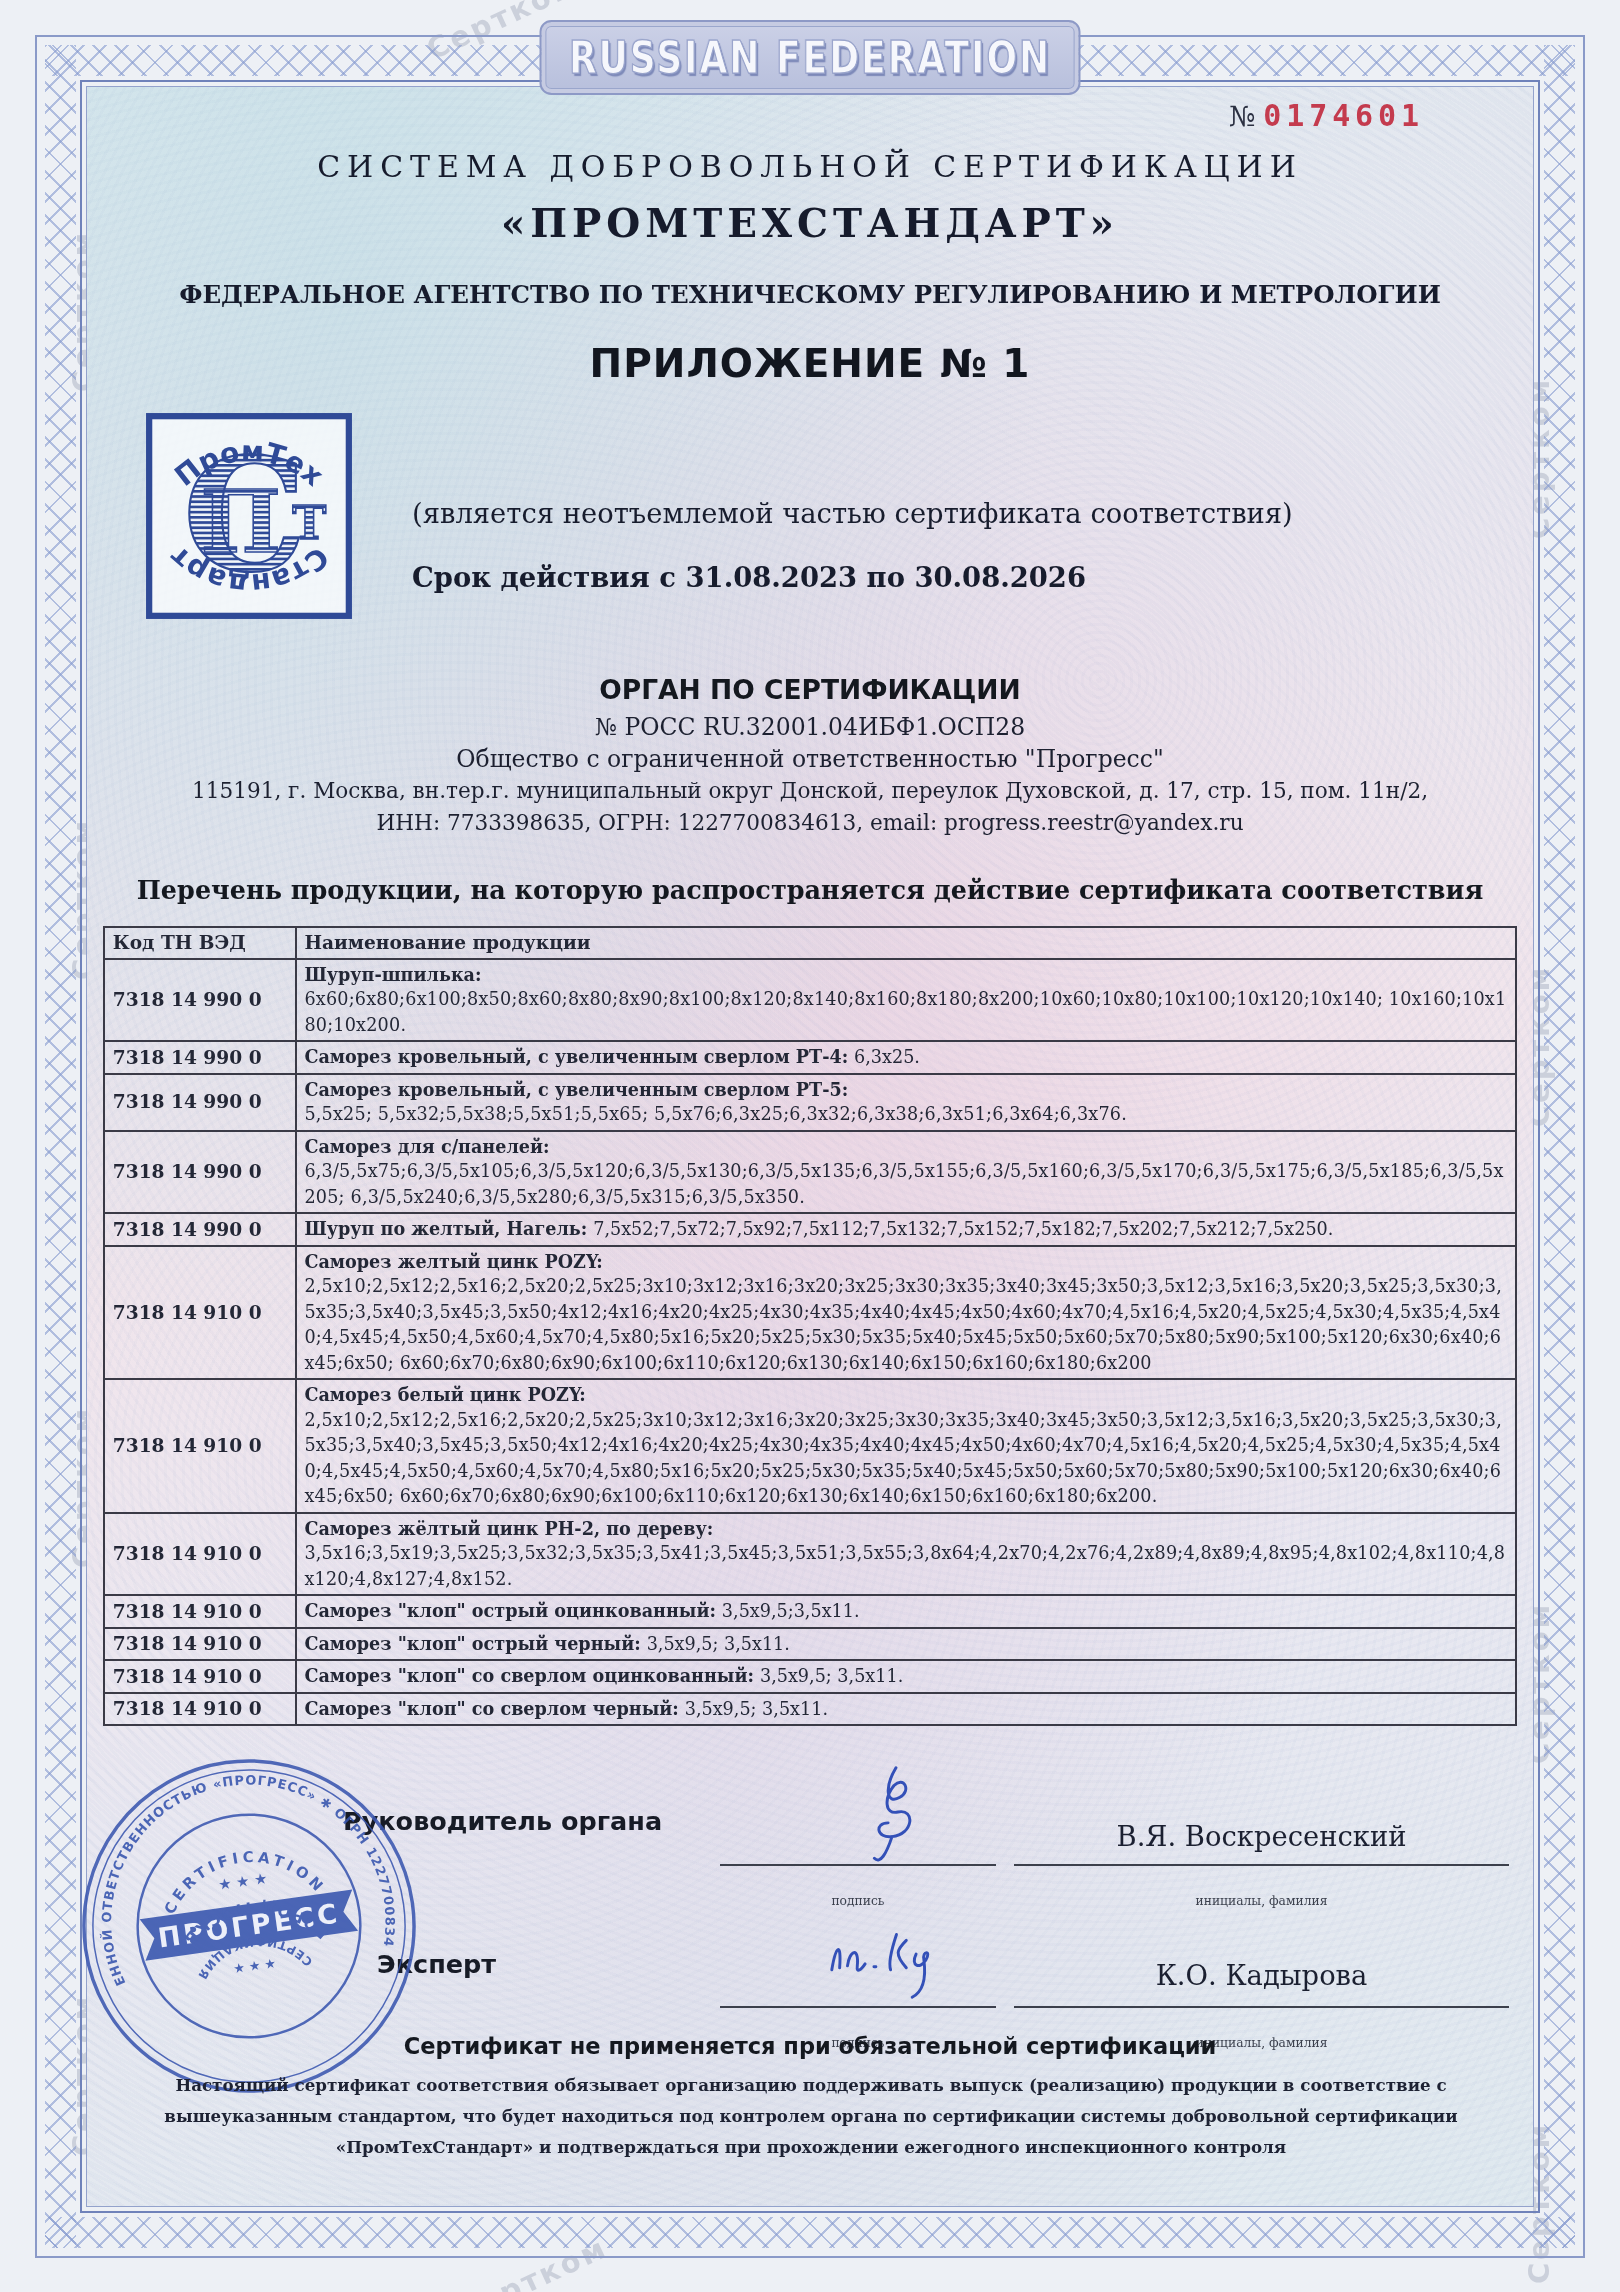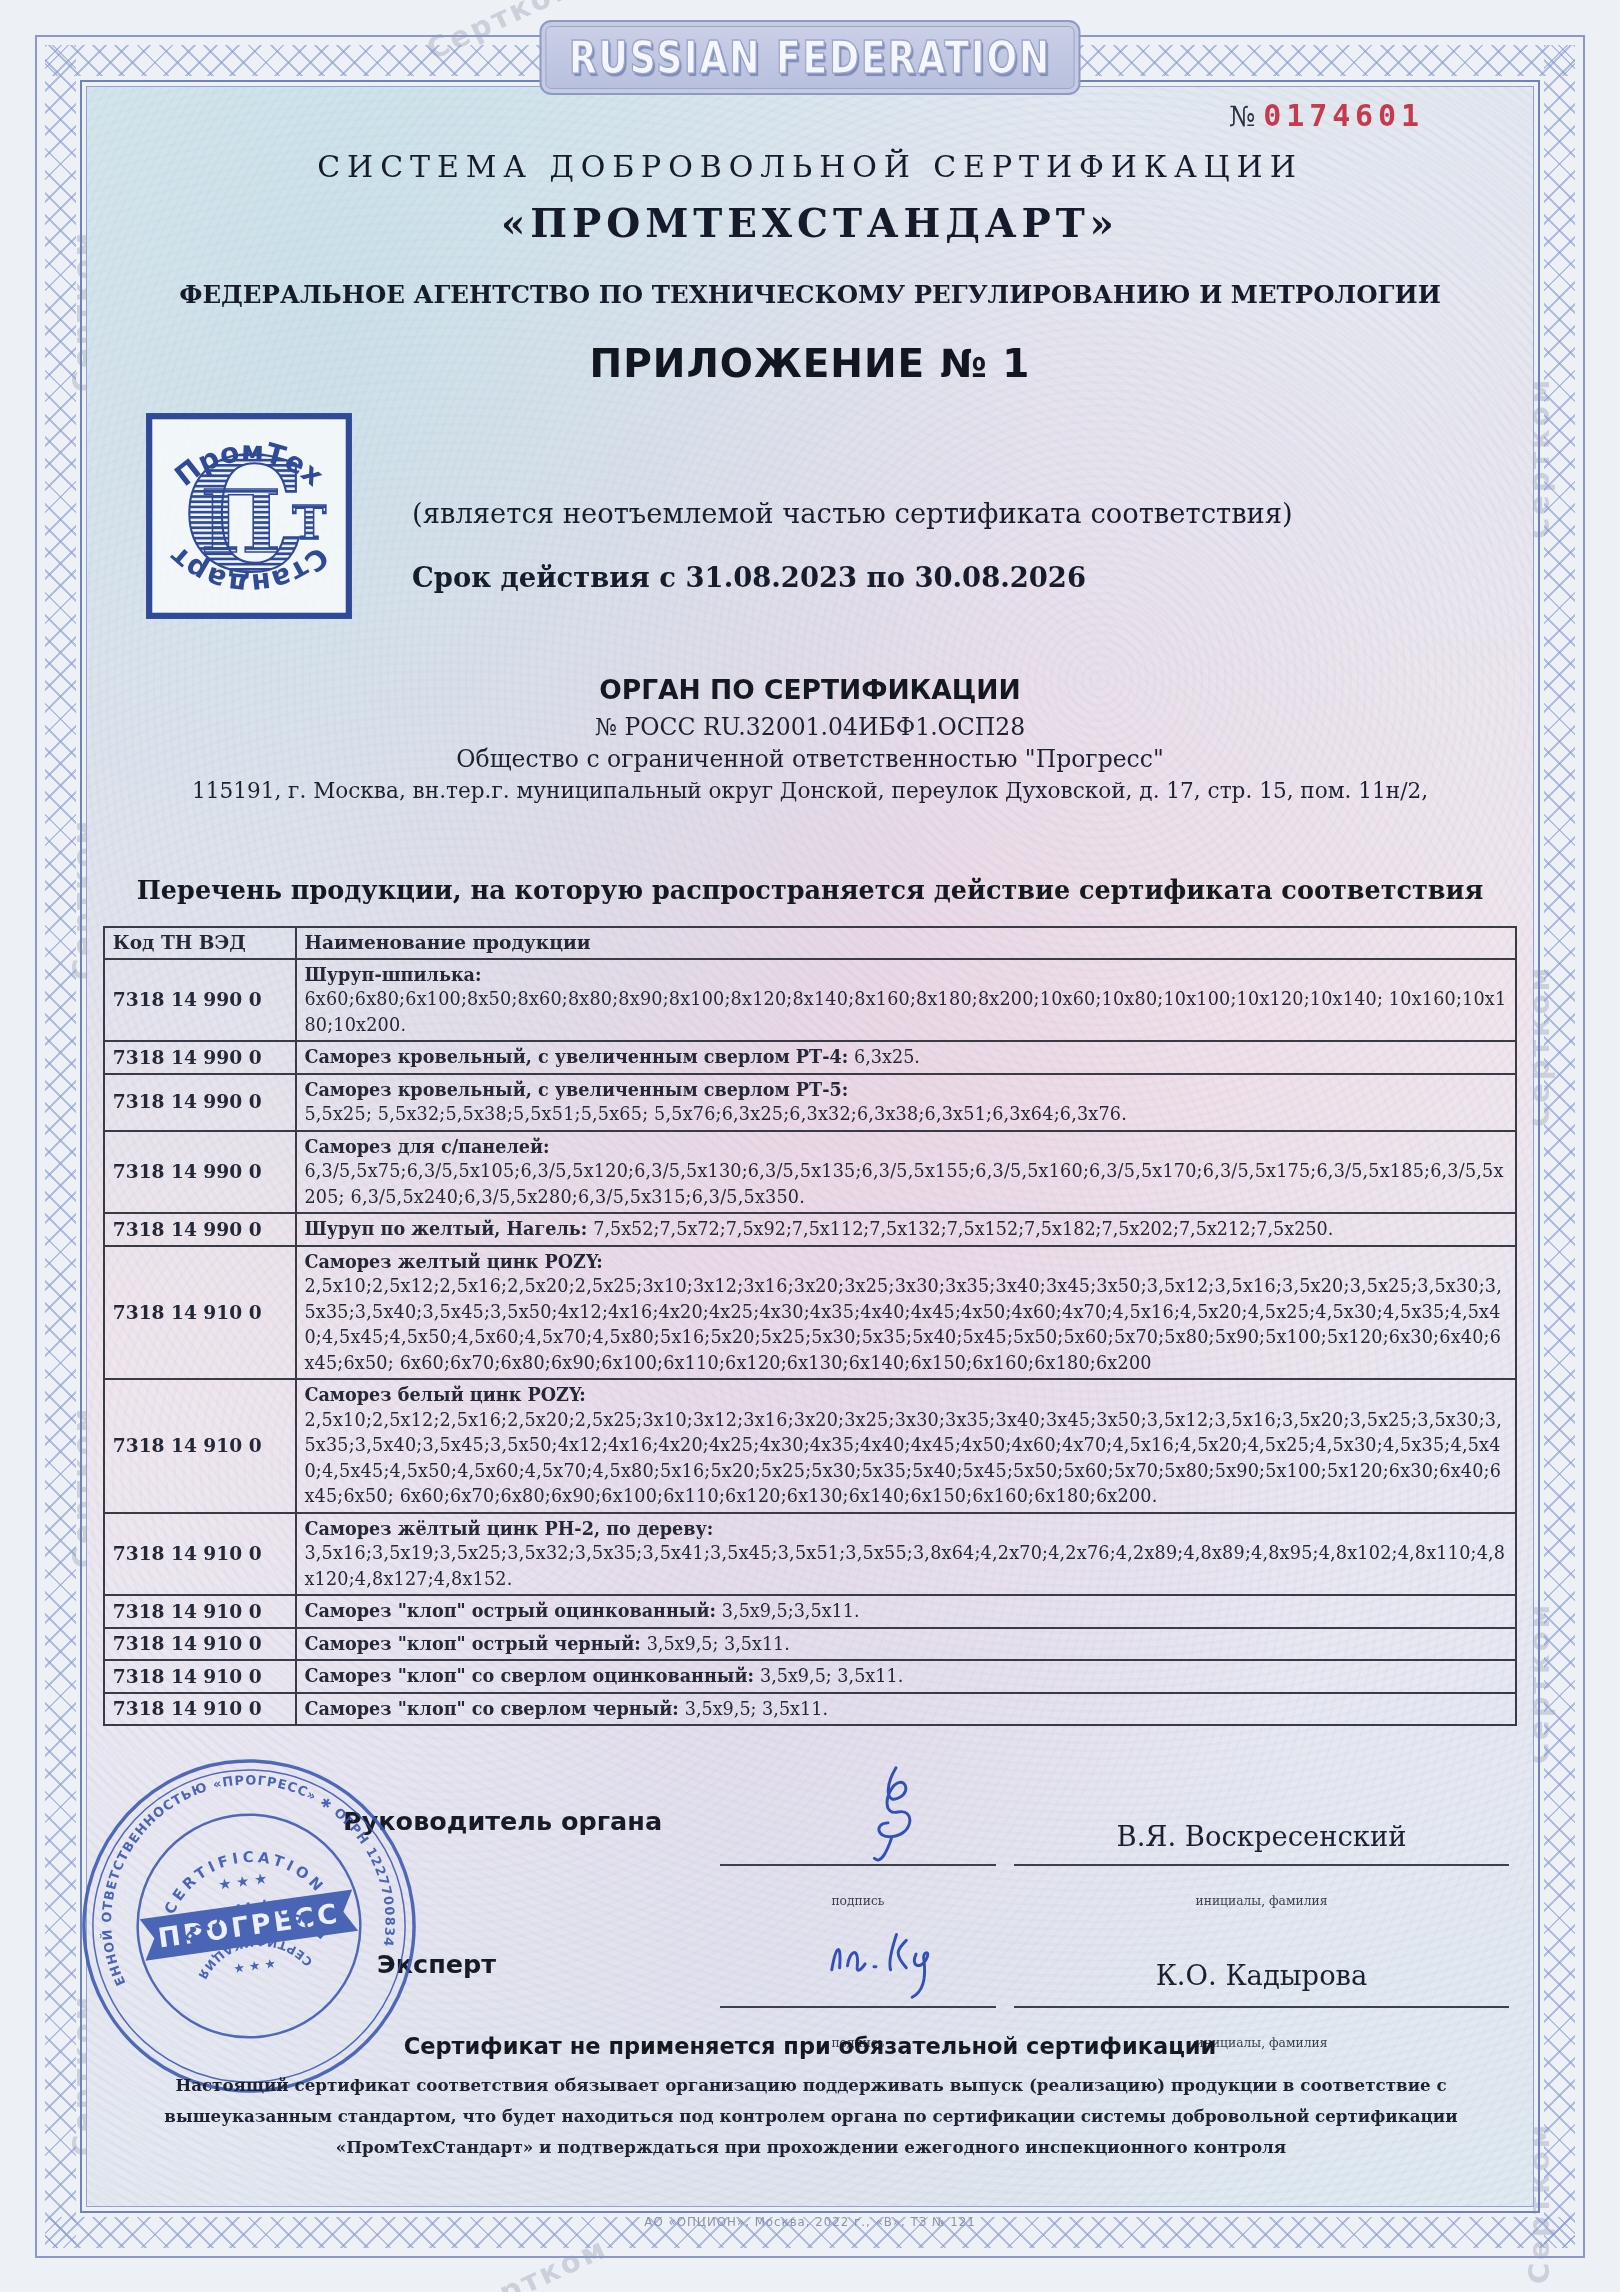--- a/index.html
+++ b/index.html
@@ -166,20 +166,21 @@
     </text>
   </svg>
 
   <div class="abs certblock cl2">(является неотъемлемой частью сертификата соответствия)</div>
   <div class="abs certblock cl3">Срок действия с 31.08.2023 по 30.08.2026</div>
 
   <div class="abs h-center org-title">ОРГАН ПО СЕРТИФИКАЦИИ</div>
   <div class="abs h-center org-no">№ РОСС RU.32001.04ИБФ1.ОСП28</div>
   <div class="abs h-center org-comp">Общество с ограниченной ответственностью "Прогресс"</div>
   <div class="abs h-center org-addr">115191, г. Москва, вн.тер.г. муниципальный округ Донской, переулок Духовской, д. 17, стр. 15, пом. 11н/2,</div>
+  <div class="abs h-center org-req">ИНН: 7733398635, ОГРН: 1227700834613, email: progress.reestr@yandex.ru</div>
 
   <div class="abs h-center plist-head">Перечень продукции, на которую распространяется действие сертификата соответствия</div>
 
   <table class="products">
     <tbody>
         <tr>
       <th class="c1">Код ТН ВЭД</th>
       <th class="c2">Наименование продукции</th>
     </tr>
     <tr>
@@ -298,16 +299,15 @@
     <text font-family="DejaVu Sans, sans-serif" font-size="12" font-weight="bold" letter-spacing="2">
       <textPath href="#spInnerB" startOffset="50%" text-anchor="middle">СЕРТИФИКАЦИЯ</textPath>
     </text>
     <text font-family="DejaVu Sans, sans-serif" font-size="16" font-weight="bold" letter-spacing="3">
       <textPath href="#spCity" startOffset="50%" text-anchor="middle">ГОРОД МОСКВА</textPath>
     </text>
   </svg>
 
   <div class="abs h-center f-bold">Сертификат не применяется при обязательной сертификации</div>
   <div class="abs f-para">Настоящий сертификат соответствия обязывает организацию поддерживать выпуск (реализацию) продукции в соответствие с вышеуказанным стандартом, что будет находиться под контролем органа по сертификации системы добровольной сертификации «ПромТехСтандарт» и подтверждаться при прохождении ежегодного инспекционного контроля</div>
-  <div class="abs f-print">АО «ОПЦИОН», Москва, 2022 г., «В», ТЗ № 121</div>
 
 </div>
 
 
 </body></html>

